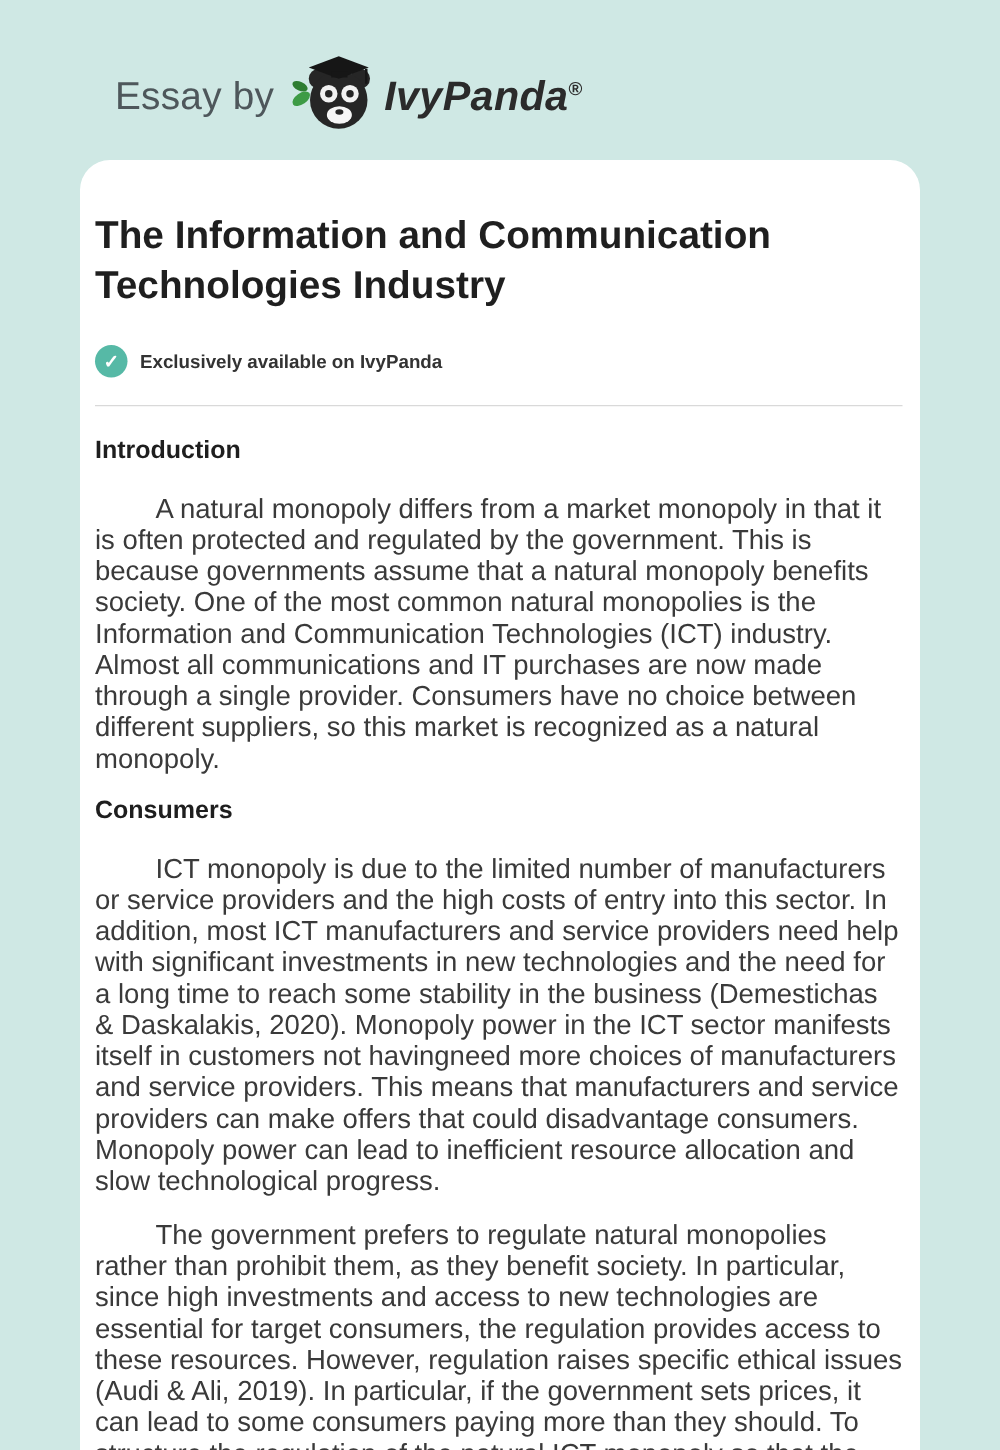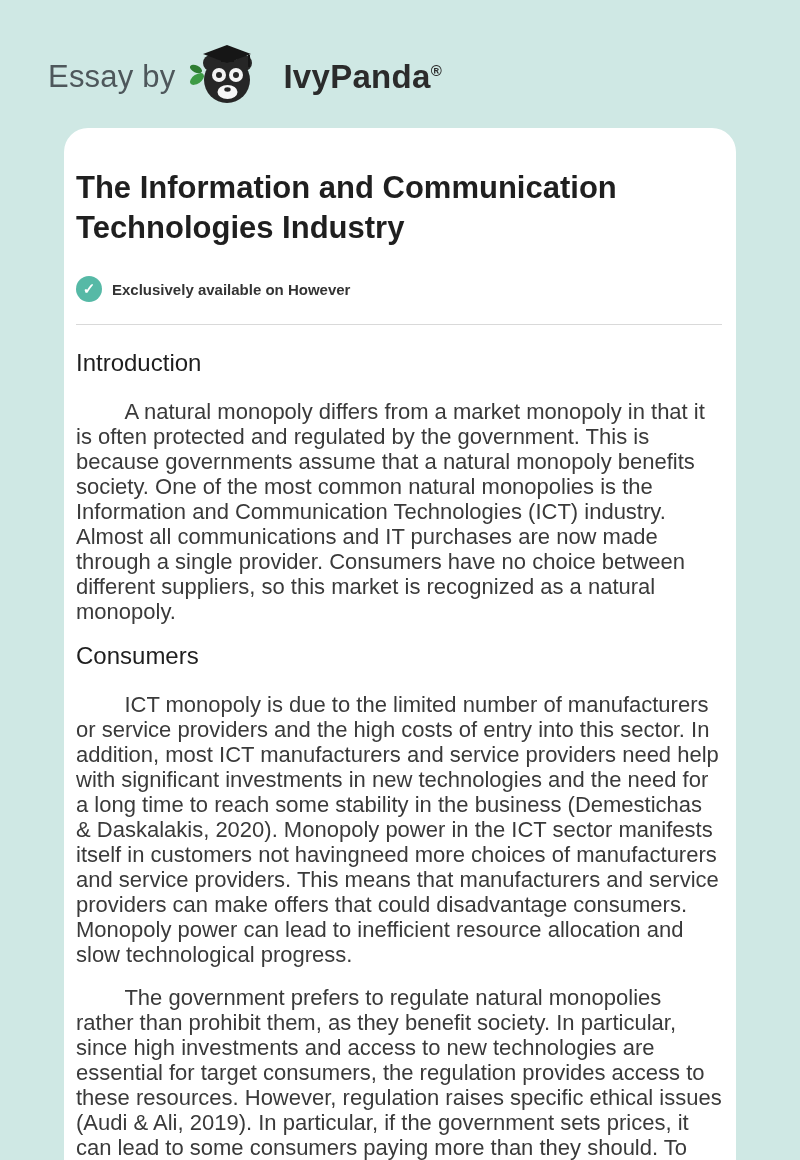--- a/index.html
+++ b/index.html
@@ -12,31 +12,33 @@
     background: #cfe8e4;
     font-family: "Liberation Sans", sans-serif;
     color: #3d3d3d;
   }
   .header {
     display: flex;
     align-items: center;
     gap: 12px;
     padding: 42px 0 0 48px;
     height: 112px;
+    margin-left: 44px;
   }
   .essay-by {
     font-size: 31px;
     color: #4e575b;
     letter-spacing: 0.2px;
   }
   .logo-wrap {
     display: flex;
     align-items: center;
-    gap: 24px;
+    gap: 4px;
     cursor: pointer;
+    font-style: italic;
   }
   .brand {
     font-size: 33px;
     font-weight: bold;
     color: #2b2b2b;
     letter-spacing: 0.3px;
   }
   .brand sup {
     font-size: 15px;
     font-weight: bold;
@@ -80,22 +82,22 @@
     font-size: 15px;
     font-weight: bold;
     color: #333333;
   }
   .divider {
     border: none;
     border-top: 1px solid #d9d9d9;
     margin: 0 0 24px 0;
   }
   .section-heading {
-    font-size: 24px;
-    font-weight: normal;
+    font-size: 20px;
+    font-weight: bold;
     color: #1e1e1e;
     margin: 16px 0 22px 0;
   }
   .para {
     font-size: 22px;
     line-height: 25px;
     color: #3a3a3a;
     text-indent: 2.2em;
     margin-bottom: 18px;
   }
@@ -127,21 +129,21 @@
     </span>
     <span class="brand"><span>IvyPanda</span><sup>®</sup></span>
   </div>
 </header>
 
 <main class="card">
   <h1 class="title">The Information and Communication Technologies Industry</h1>
 
   <div class="badge-row">
     <span class="check-circle">✓</span>
-    <span class="badge-text">Exclusively available on However</span>
+    <span class="badge-text">Exclusively available on IvyPanda</span>
   </div>
 
   <hr class="divider">
 
   <section class="section">
     <h2 class="section-heading">Introduction</h2>
     <p class="para">A natural monopoly differs from a market monopoly in that it is often protected and regulated by the government. This is because governments assume that a natural monopoly benefits society. One of the most common natural monopolies is the Information and Communication Technologies (ICT) industry. Almost all communications and IT purchases are now made through a single provider. Consumers have no choice between different suppliers, so this market is recognized as a natural monopoly.</p>
   </section>
 
   <section class="section">

